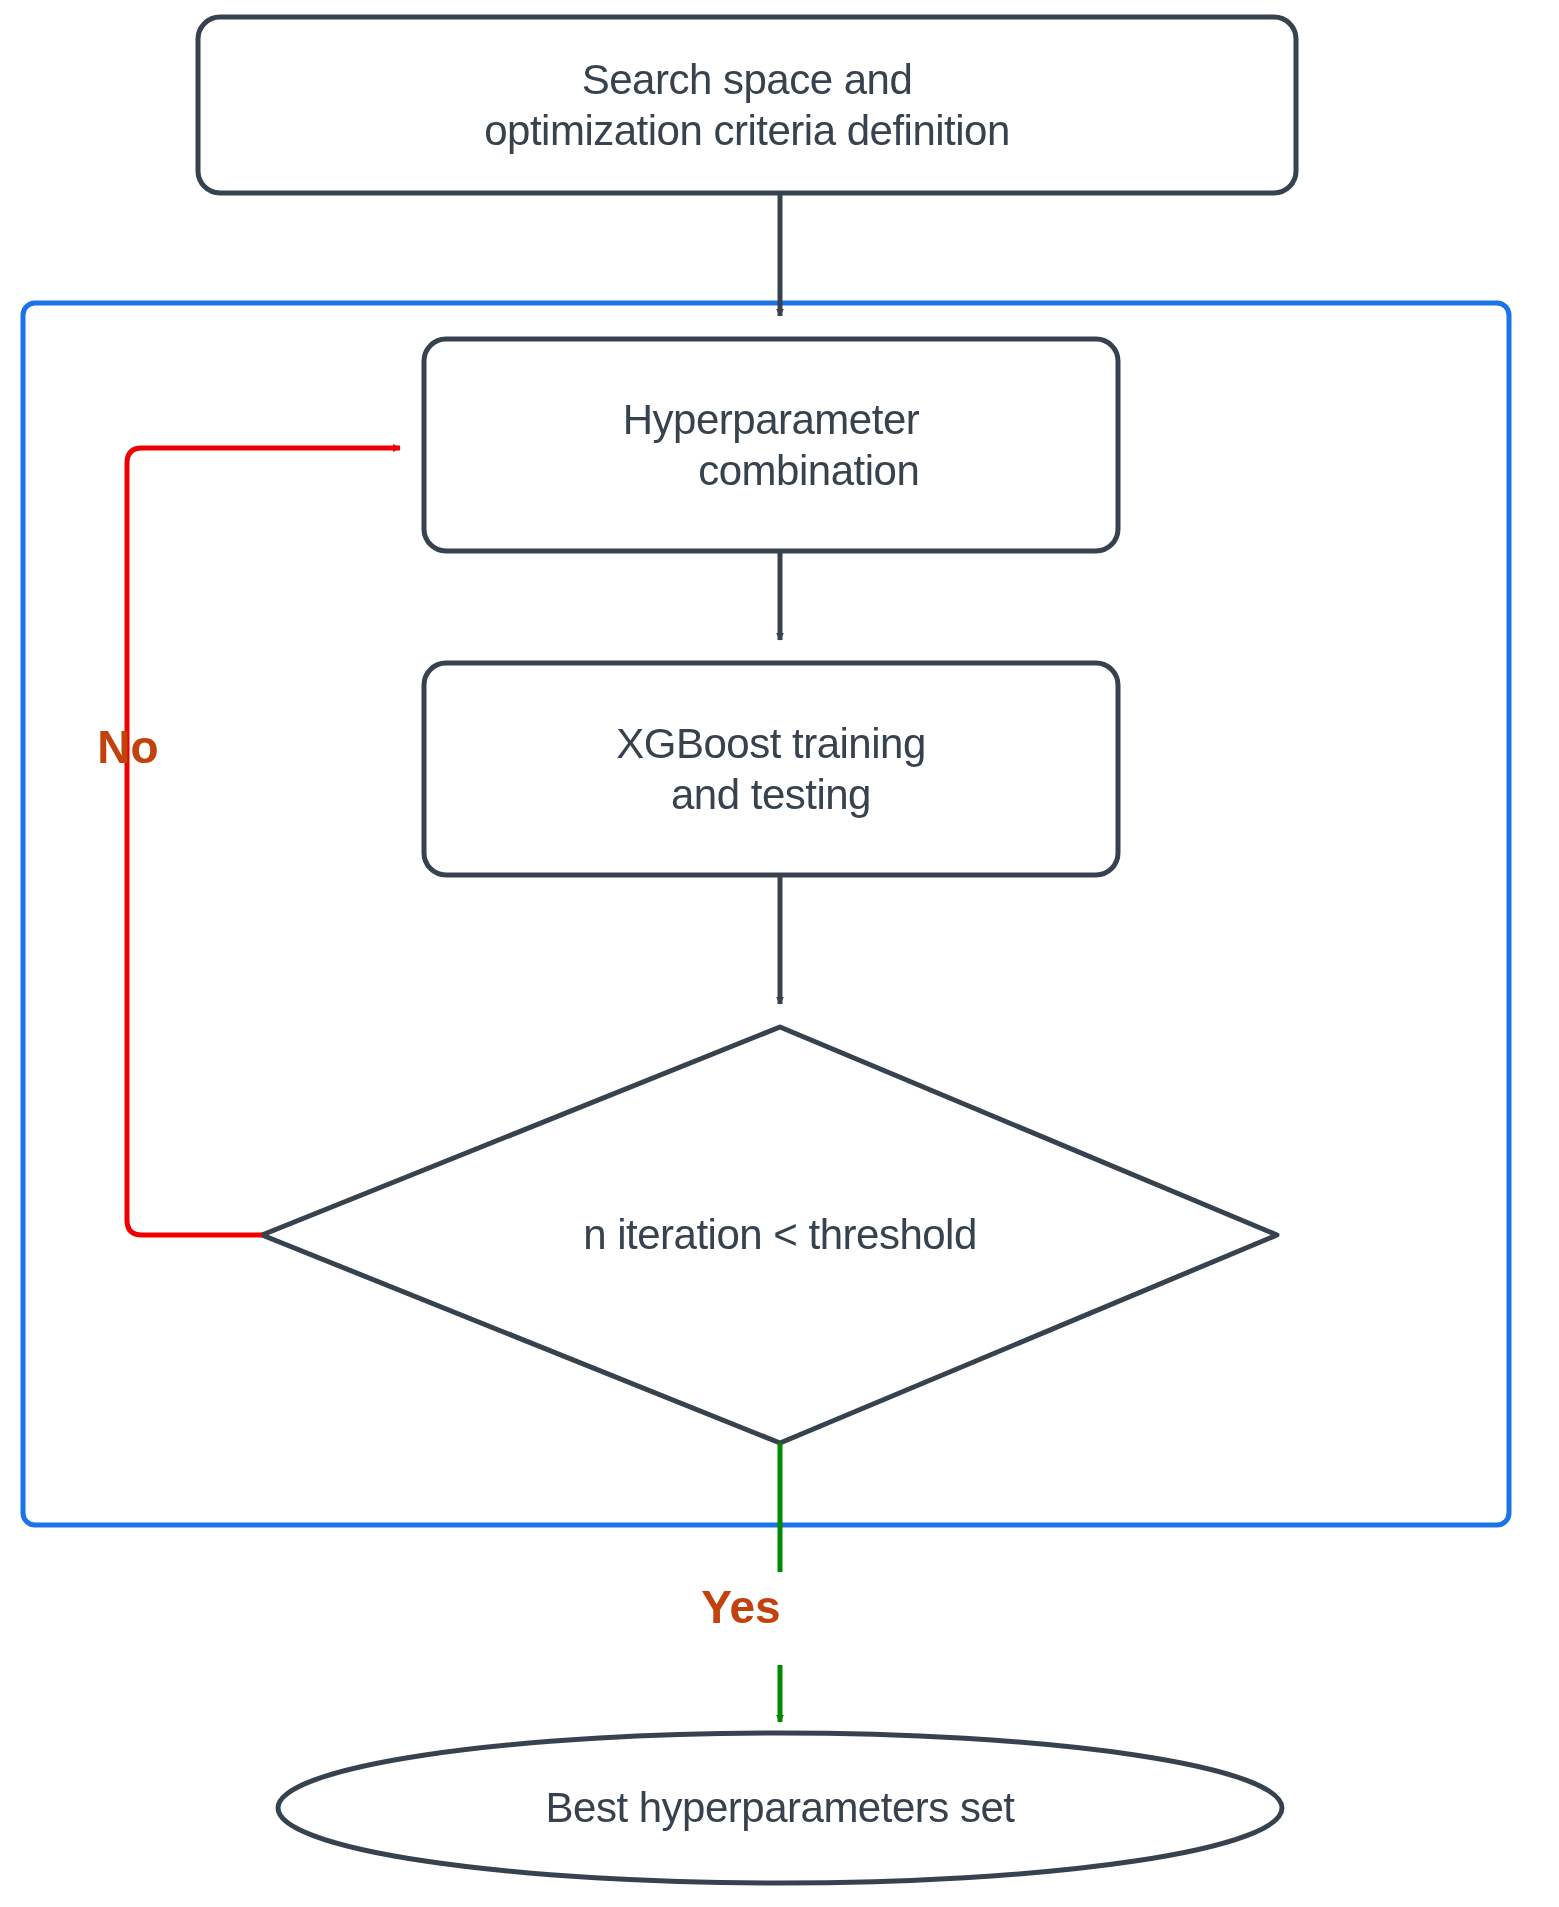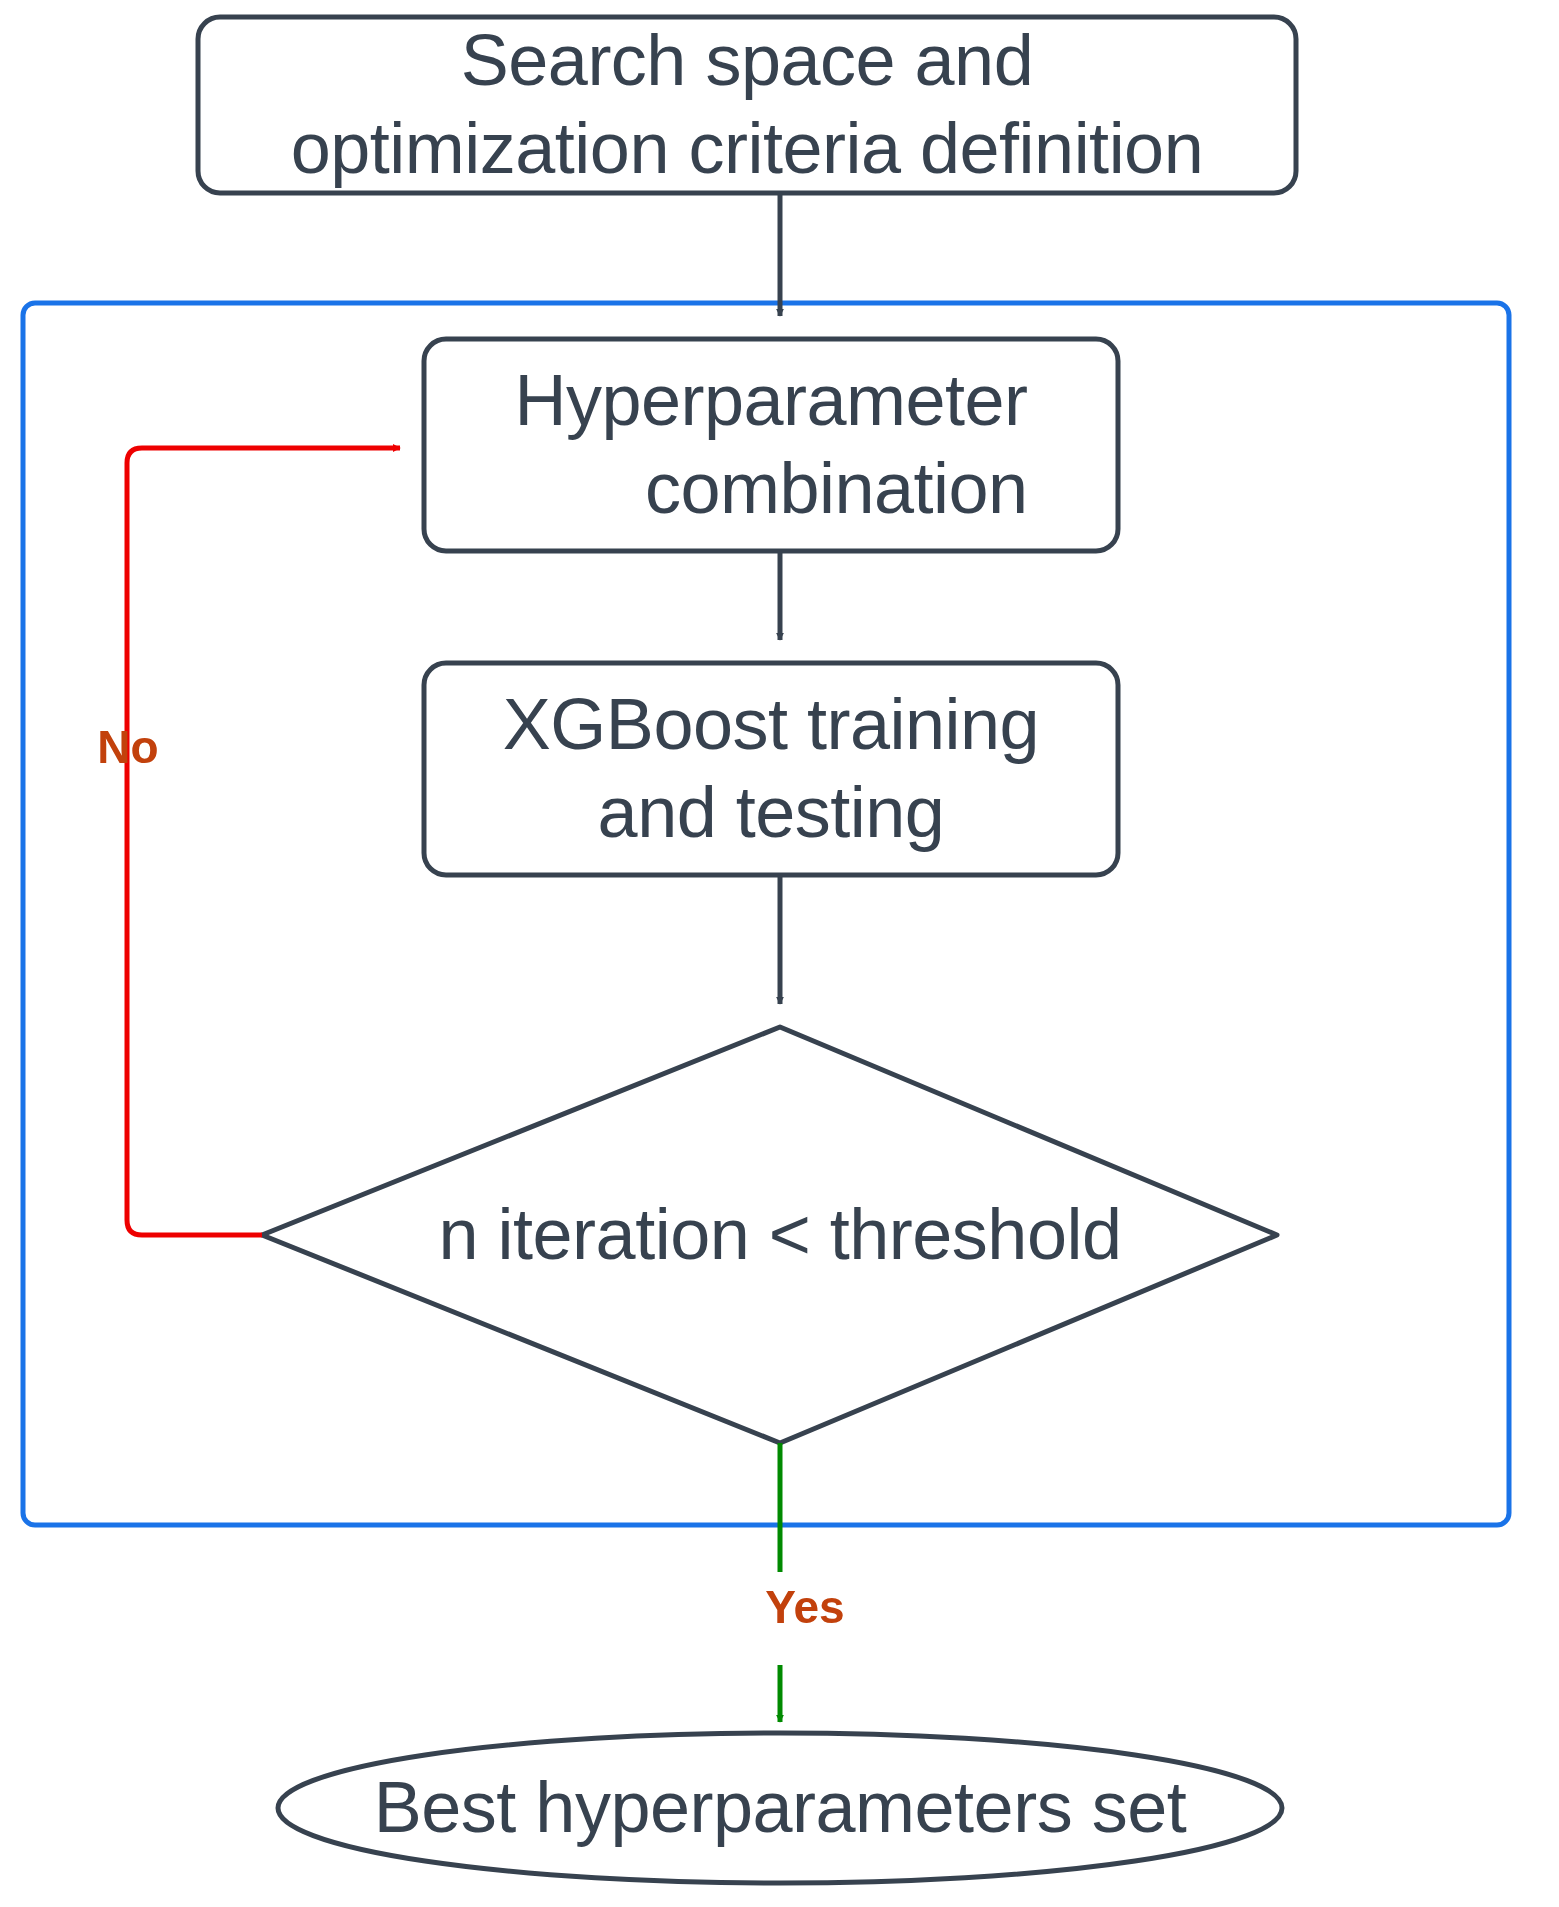--- a/index.html
+++ b/index.html
@@ -22,21 +22,21 @@
     width: 1559px;
     height: 1907px;
   }
   .node-label {
     position: absolute;
     display: flex;
     align-items: center;
     justify-content: center;
     text-align: center;
     color: #37424f;
-    font-size: 72px;
+    font-size: 42px;
     line-height: 1.22;
     letter-spacing: -0.5px;
     pointer-events: none;
     white-space: pre-line;
   }
   .edge-label {
     position: absolute;
     display: flex;
     align-items: center;
     justify-content: center;
@@ -99,21 +99,21 @@
 
   <div class="node-label" style="left:330px; top:1185px; width:900px; height:100px;">n iteration &lt; threshold</div>
 
   <div class="node-label" style="left:424px; top:663px; width:694px; height:212px;">XGBoost training
 and testing</div>
 
   <div class="node-label" style="left:278px; top:1758px; width:1004px; height:100px;">Best hyperparameters set</div>
 
   <div class="edge-label" style="left:78px; top:718px; width:100px; height:58px;">No</div>
 
-  <div class="edge-label" style="left:740px; top:1578px; width:130px; height:58px;">Yes</div>
+  <div class="edge-label" style="left:676px; top:1578px; width:130px; height:58px;">Yes</div>
 
   <div class="hit" style="left:198px; top:17px; width:1098px; height:176px;"></div>
   <div class="hit" style="left:424px; top:339px; width:694px; height:212px;"></div>
   <div class="hit" style="left:424px; top:663px; width:694px; height:212px;"></div>
   <div class="hit" style="left:430px; top:1160px; width:700px; height:150px;"></div>
   <div class="hit" style="left:278px; top:1733px; width:1004px; height:150px;"></div>
 
 </div>
 
 </body></html>

